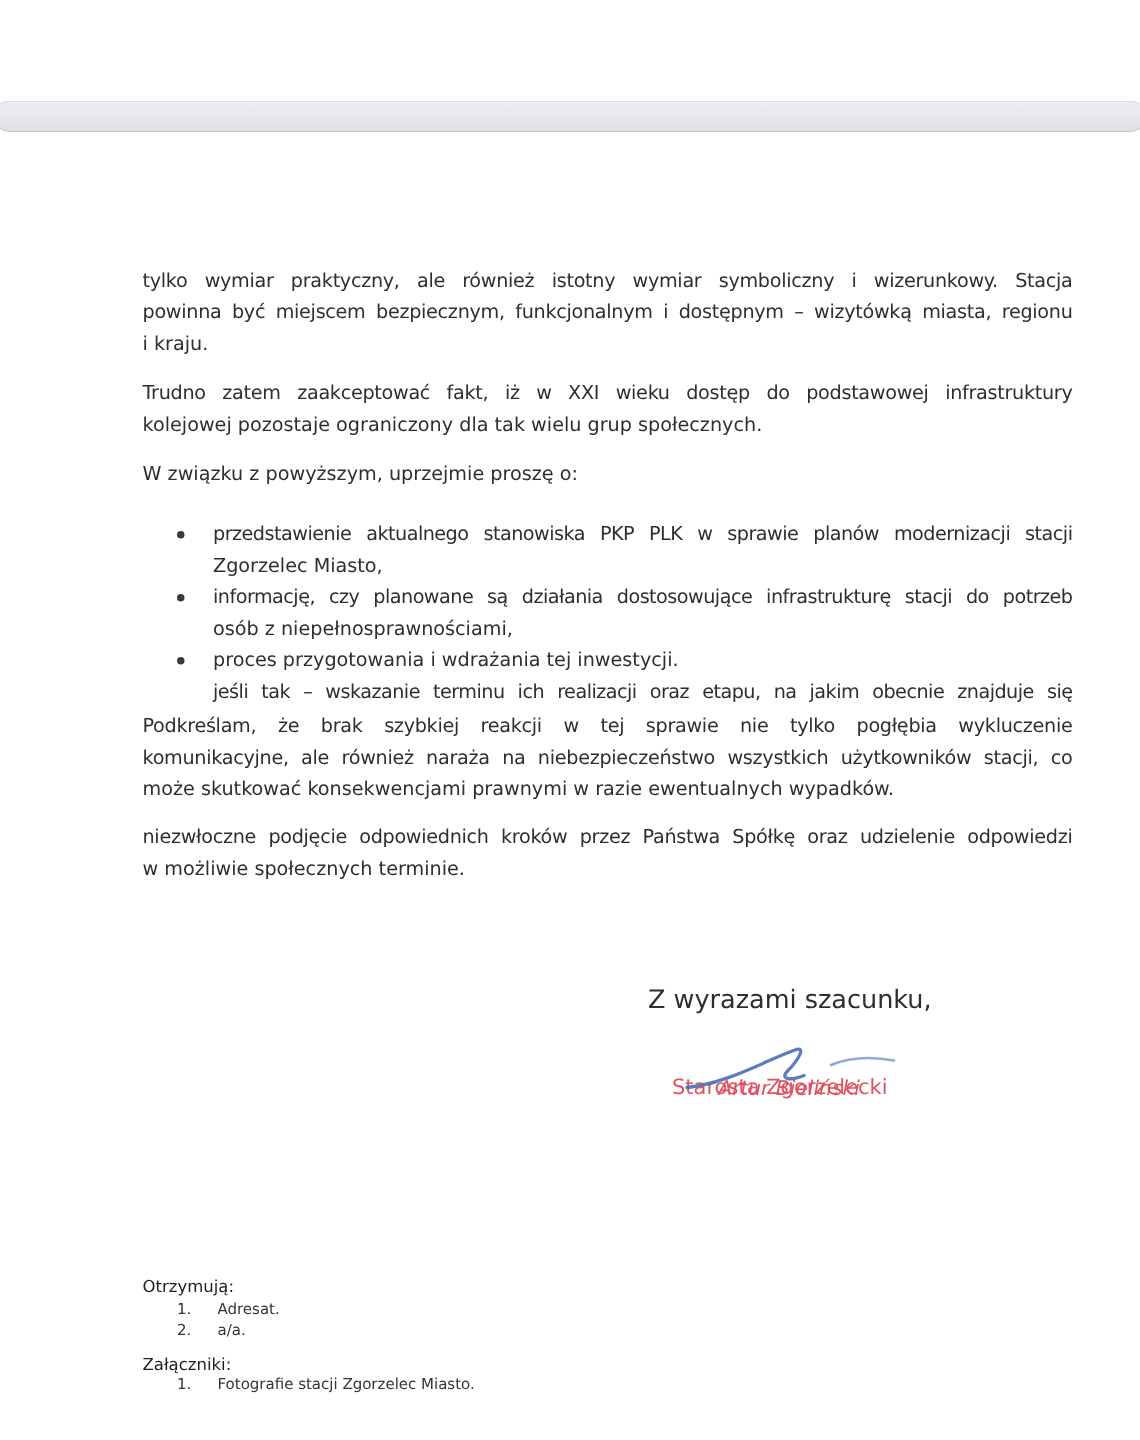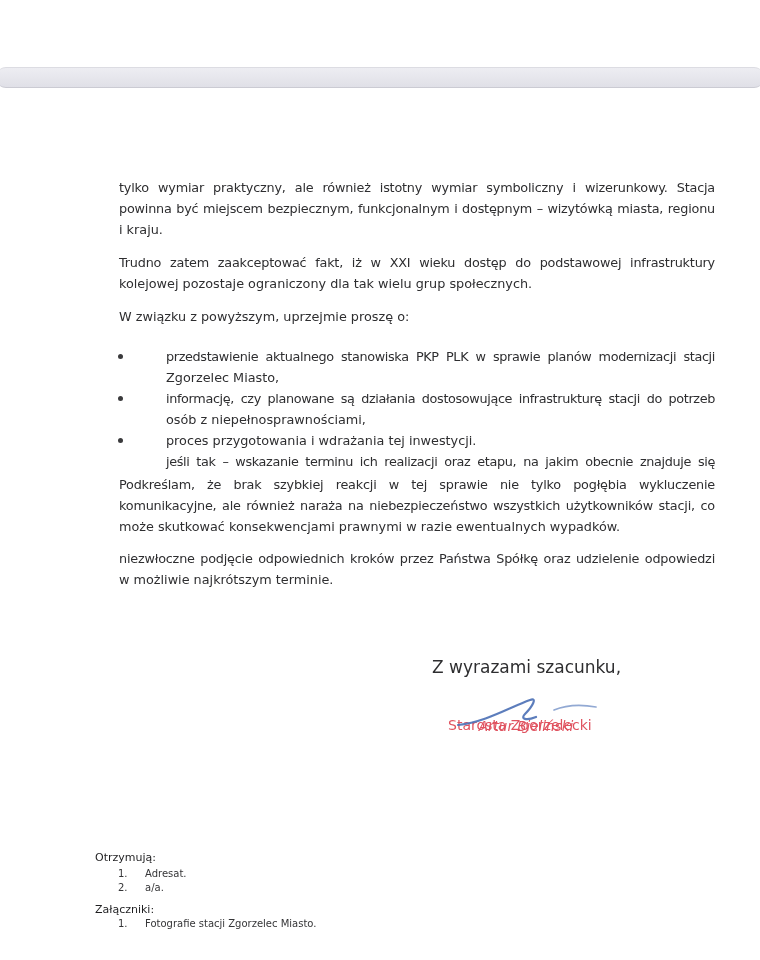--- a/index.html
+++ b/index.html
@@ -9,21 +9,21 @@
     font-family:"DejaVu Sans","Liberation Sans",sans-serif;
     color:#2e2e30;
   }
   .separator{
     position:absolute;left:-4px;top:67px;width:768px;height:21px;
     border-radius:10px;box-sizing:border-box;
     background:linear-gradient(180deg,#ededf2 0%,#e6e6ec 55%,#e0e0e7 100%);
     border-top:1px solid #dcdce2;border-bottom:1px solid #cbcbd3;
   }
   .block{position:absolute;left:95px;width:620px;font-size:12.8px;line-height:21px;}
-  .ln{white-space:normal;margin-left:24px;}
+  .ln{white-space:normal;}
   .ln.j{text-align:justify;text-align-last:justify;letter-spacing:-0.2px;}
   .p1{top:177px}.p2{top:252px}.p3{top:306px}
   .bullets{top:346px}
   .p4{top:474px}.p5{top:548px}
   .bullet-item{position:relative;padding-left:47px;}
   .bullet-item .ln.j{letter-spacing:-0.35px;}
   .dot{position:absolute;left:23px;top:8px;width:5px;height:5px;border-radius:50%;background:#3a3a3c;}
   .closing{position:absolute;left:432px;top:659px;font-size:17px;line-height:17px;}
   .sig-title{position:absolute;left:448px;top:716px;width:156px;text-align:left;
     color:#e0525f;font-size:14px;line-height:18px;}
@@ -75,21 +75,21 @@
 </div>
 
 <div class="block p4">
   <div class="ln j">Podkreślam, że brak szybkiej reakcji w tej sprawie nie tylko pogłębia wykluczenie</div>
   <div class="ln j">komunikacyjne, ale również naraża na niebezpieczeństwo wszystkich użytkowników stacji, co</div>
   <div class="ln">może skutkować konsekwencjami prawnymi w razie ewentualnych wypadków.</div>
 </div>
 
 <div class="block p5">
   <div class="ln j">niezwłoczne podjęcie odpowiednich kroków przez Państwa Spółkę oraz udzielenie odpowiedzi</div>
-  <div class="ln">w możliwie najkrótszym terminie.</div>
+  <div class="ln">w możliwie społecznych terminie.</div>
 </div>
 
 <div class="closing">Z wyrazami szacunku,</div>
 <div class="sig-title">Starosta Zgorzelecki</div>
 <div class="sig-name">Artur Bieliński</div>
 <svg class="sig-ink" viewBox="0 0 152 36" xmlns="http://www.w3.org/2000/svg">
   <path d="M6 31 C 34 28, 58 13, 78 6 C 86 3, 80 13, 73 20 C 68 25, 74 27, 84 23" fill="none" stroke="#4a6fb5" stroke-width="2.2" stroke-linecap="round" opacity="0.9"></path>
   <path d="M102 16 C 114 11, 128 10, 144 13" fill="none" stroke="#4a6fb5" stroke-width="1.7" stroke-linecap="round" opacity="0.6"></path>
 </svg>
 

